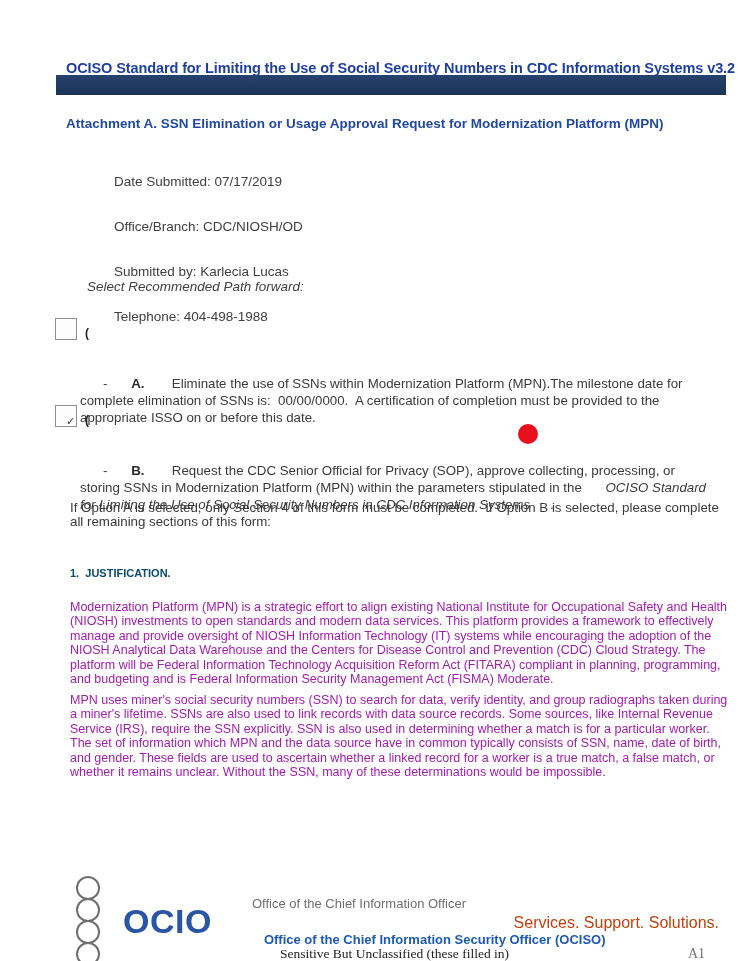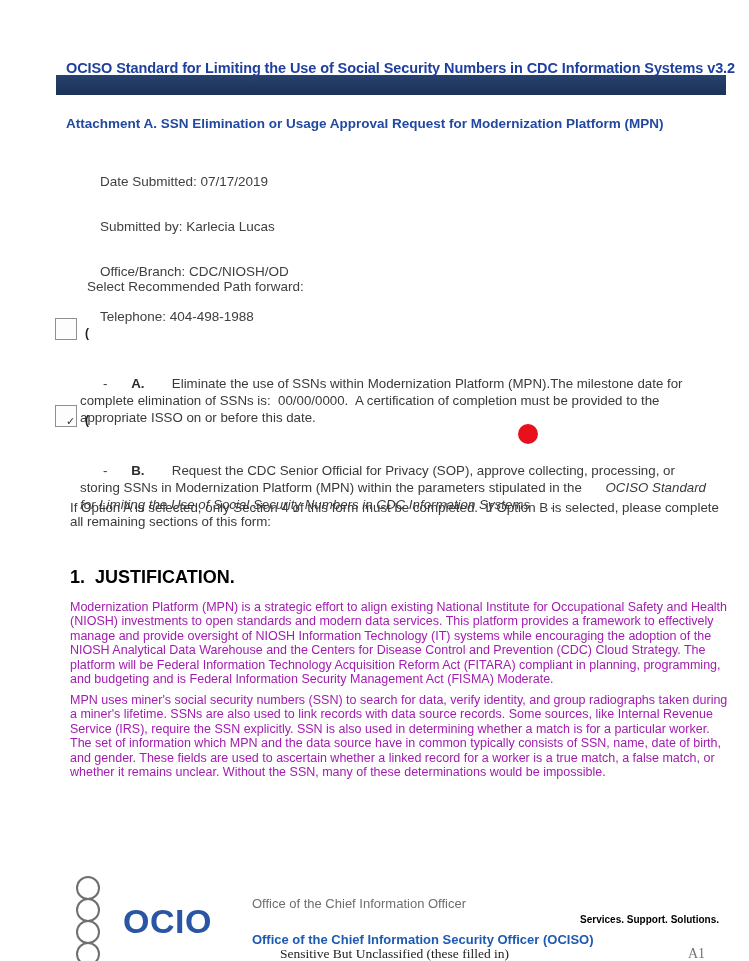--- a/index.html
+++ b/index.html
@@ -13,86 +13,86 @@
     font-size:14.5px; font-weight:bold; color:#1e3f9e; letter-spacing:-0.1px;
   }
   .title-bar {
     position:absolute; left:36px; top:55px; width:670px; height:8px;
     background:linear-gradient(180deg,#27426f 0%,#1c3256 100%);
   }
   .attachment-heading {
     position:absolute; left:36px; top:86px; width:690px;
     font-size:13.5px; font-weight:bold; color:#2149a2;
   }
-  .submission { position:absolute; left:60px; top:129px; font-size:13.5px; line-height:25px; color:#404040; }
-  .path-prompt { position:absolute; left:57px; top:249px; font-size:13.5px; color:#404040; }
+  .submission { position:absolute; left:74px; top:129px; font-size:13.5px; line-height:25px; color:#404040; }
+  .path-prompt { position:absolute; left:57px; top:249px; font-size:13.5px; font-style:italic; color:#404040; }
 
   .option { position:absolute; left:40px; width:676px; font-size:13.3px; line-height:17px; color:#3a3a3a; }
   .option-a { top:307px; }
   .option-b { top:394px; }
   .checkbox {
     position:absolute; left:-5px; top:-9px; width:12px; height:12px;
     border:1px solid #8f8f8f; background:#fdfdfd;
   }
   .checkbox .mark { position:absolute; left:0px; top:-3px; font-size:11px; color:#333; }
   .paren { position:absolute; left:15px; top:-12px; font-size:12px; font-weight:bold; color:#222; }
   .opt-text { white-space:pre-wrap; text-indent:13px;margin-top:28px; }
   .opt-text b { color:#2b2b2b; }
 
   .note {
     position:absolute; left:40px; top:471px; width:676px;
     font-size:13.3px; line-height:14px; white-space:pre-wrap; color:#3a3a3a;
   }
   .section-heading {
-    position:absolute; left:40px; top:537px; font-size:18px; font-weight:bold;
-    color:#000000; white-space:pre-wrap;
+    position:absolute; left:40px; top:537px; font-size:11px; font-weight:bold;
+    color:#0c4a6e; white-space:pre-wrap;
   }
   .para {
     position:absolute; left:40px; width:678px; font-size:12.5px; line-height:14.4px;
     white-space:pre-wrap; color:#a21caf;
   }
   .para-1 { top:570px; }
   .para-2 { top:663px; }
 
   .red-dot {
     position:absolute; left:498px; top:404px; width:10px; height:10px;
     border-radius:50%; background:#e8101c; z-index:5;
   }
 
   .footer-logo-row { position:absolute; left:36px; top:882px; height:38px; display:flex; align-items:center; }
   .chain { display:flex; flex-direction:column; margin-right:3px; }
   .chain .ring { width:9px; height:9px; border:2px solid #6f6f6f; border-radius:50%; margin-top:-2px; background:transparent; }
   .chain .ring:first-child { margin-top:0; }
   .ocio { font-size:34px; color:#2a55a4; font-weight:bold; line-height:1; letter-spacing:0.5px; }
   .office-lines { margin-left:10px; }
   .office-line1 { font-size:13px; color:#6e6e6e; }
-  .office-line2 { font-size:13px; color:#1d5ab2; font-weight:bold; margin-top:1px; }
-  .tagline { position:absolute; right:40px; top:884px; font-size:10px; font-weight:bold; color:#000000; }
+  .office-line2 { font-size:13px; color:#1d5ab2; font-weight:bold; margin-top:1px;margin-left:12px; }
+  .tagline { position:absolute; right:40px; top:884px; font-size:16px; font-weight:normal; color:#c2410c; }
   .classification {
     position:absolute; left:0; top:916px; width:749px; text-align:center;
     font-family:"Liberation Serif", serif; font-size:13.5px; color:#1d1d1d;
   }
   .page-number {
     position:absolute; left:658px; top:916px;
     font-family:"Liberation Serif", serif; font-size:14px; color:#737373;
   }
 </style>
 </head>
 <body>
 
 <div class="page">
 
   <div class="doc-title">OCISO Standard for Limiting the Use of Social Security Numbers in CDC Information Systems v3.2</div>
   <div class="title-bar"></div>
   <div class="attachment-heading">Attachment A. SSN Elimination or Usage Approval Request for Modernization Platform (MPN)</div>
 
   <div class="submission">
     <div>Date Submitted: 07/17/2019</div>
+    <div>Office/Branch: CDC/NIOSH/OD</div>
     <div>Submitted by: Karlecia Lucas</div>
-    <div>Office/Branch: CDC/NIOSH/OD</div>
     <div>Telephone: 404-498-1988</div>
   </div>
 
   <div class="path-prompt">Select Recommended Path forward:</div>
 
   <div class="option option-a">
     <span class="checkbox">
         <span class="mark"></span>
       </span>
     <span class="paren">(</span>

